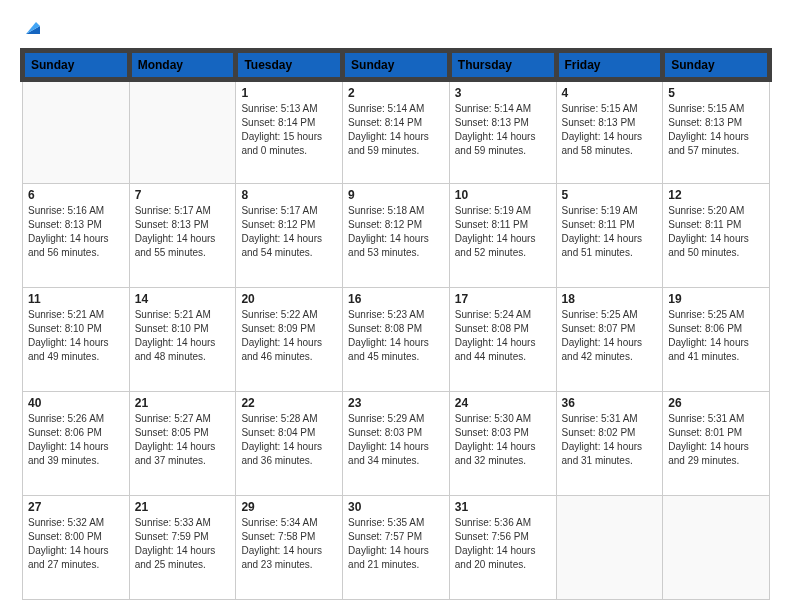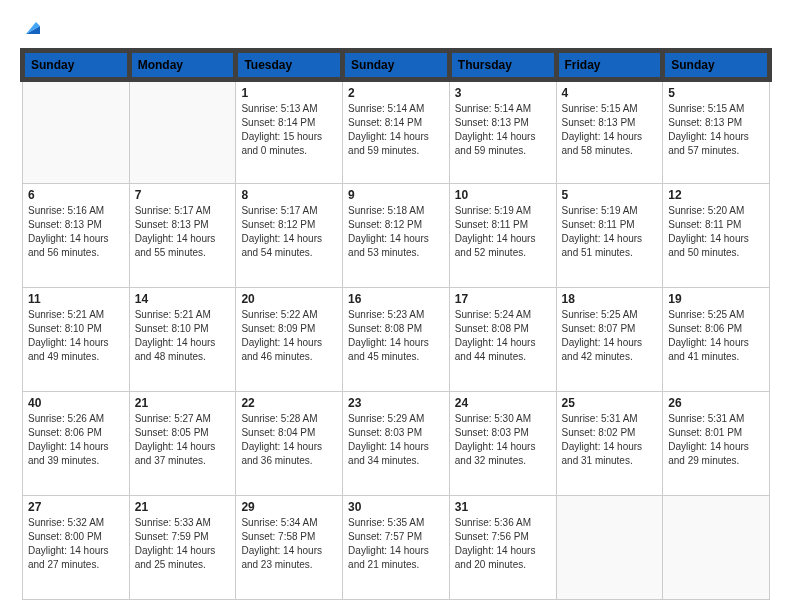--- a/index.html
+++ b/index.html
@@ -319,21 +319,21 @@
       </td>
           <td>
         <div class="day-number">24</div>
         <div class="cell-text">
           Sunrise: 5:30 AM<br>
           Sunset: 8:03 PM<br>
           Daylight: 14 hours and 32 minutes.
         </div>
       </td>
           <td>
-        <div class="day-number">25</div>
+        <div class="day-number">36</div>
         <div class="cell-text">
           Sunrise: 5:31 AM<br>
           Sunset: 8:02 PM<br>
           Daylight: 14 hours and 31 minutes.
         </div>
       </td>
           <td>
         <div class="day-number">26</div>
         <div class="cell-text">
           Sunrise: 5:31 AM<br>

